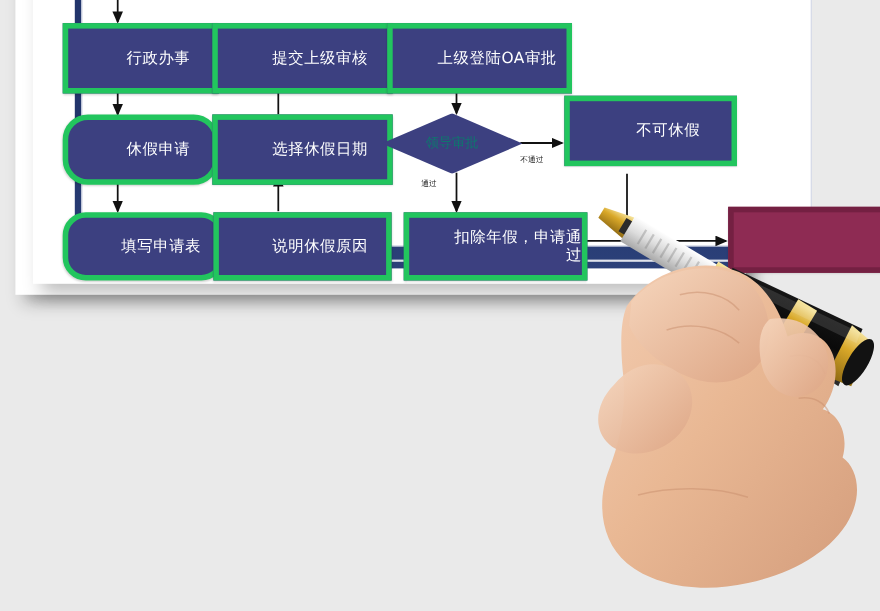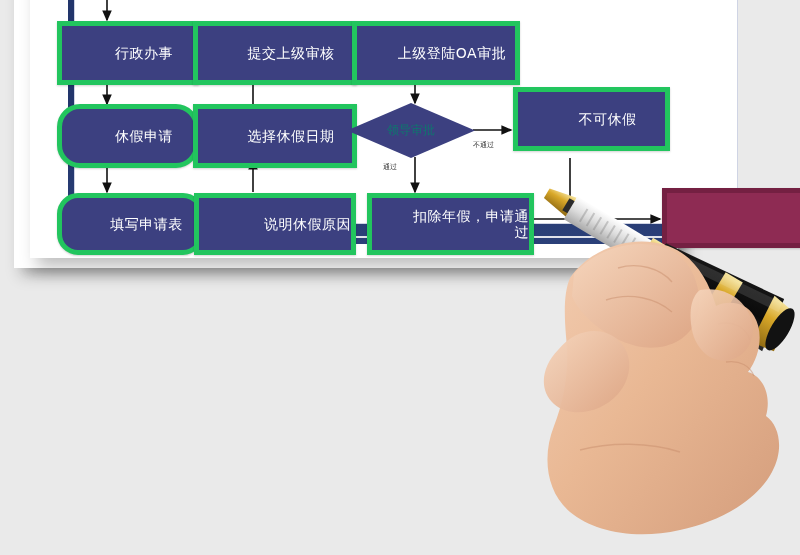--- a/index.html
+++ b/index.html
@@ -150,21 +150,21 @@
   </div>
 
   <div class="node" style="left:513px;top:87px;width:115px;height:54px;">
     <span>不可休假</span>
   </div>
 
   <div class="node" style="left:57px;top:193px;width:105px;height:52px;border-radius:21px;">
     <span>填写申请表</span>
   </div>
 
-  <div class="node" style="left:194px;top:193px;width:120px;height:52px;justify-content:flex-end;">
+  <div class="node" style="left:194px;top:193px;width:120px;height:52px;">
     <span>说明休假原因</span>
   </div>
 
   <div class="node" style="left:367px;top:193px;width:125px;height:52px;text-align:right;">
     <span>扣除年假，申请通过</span>
   </div>
 
   <div class="node accent" style="left:662px;top:188px;width:120px;height:50px;">
     <span></span>
   </div>

